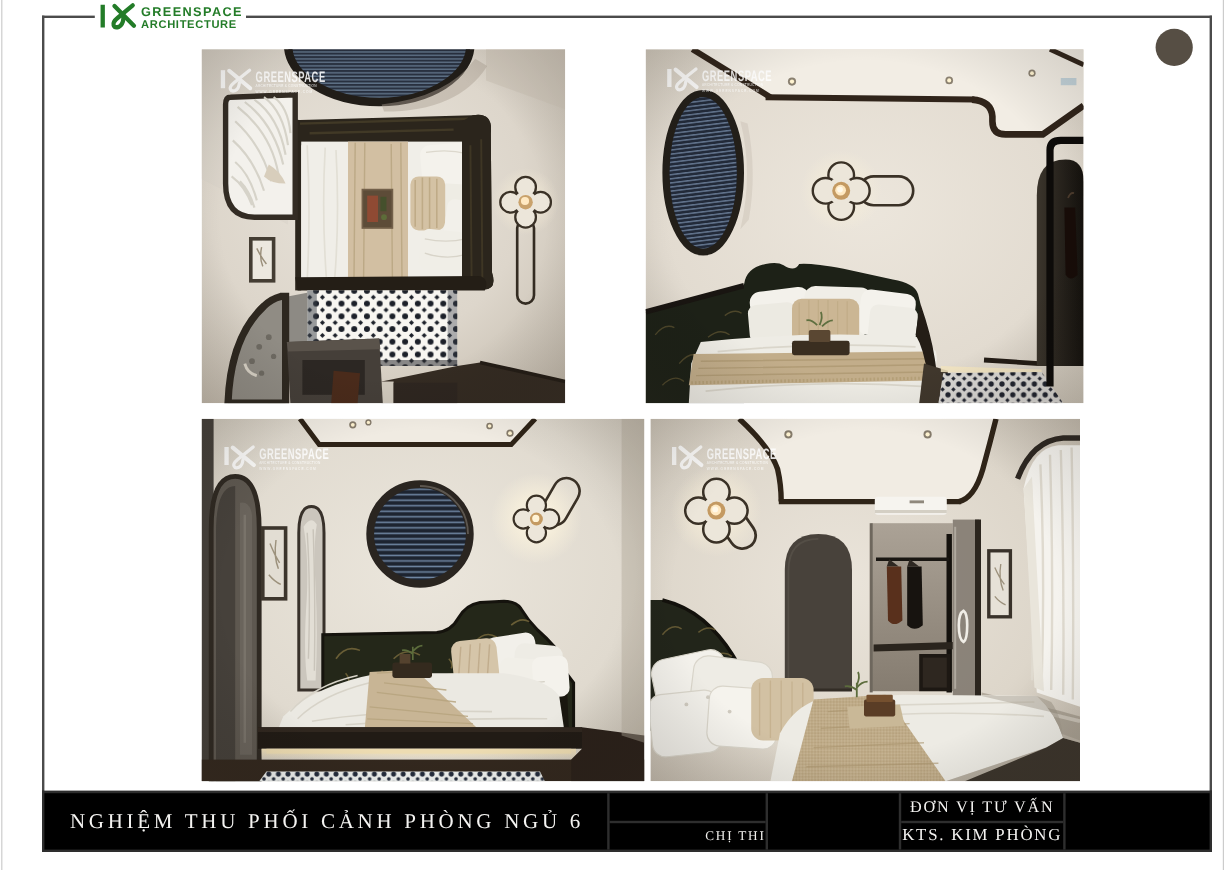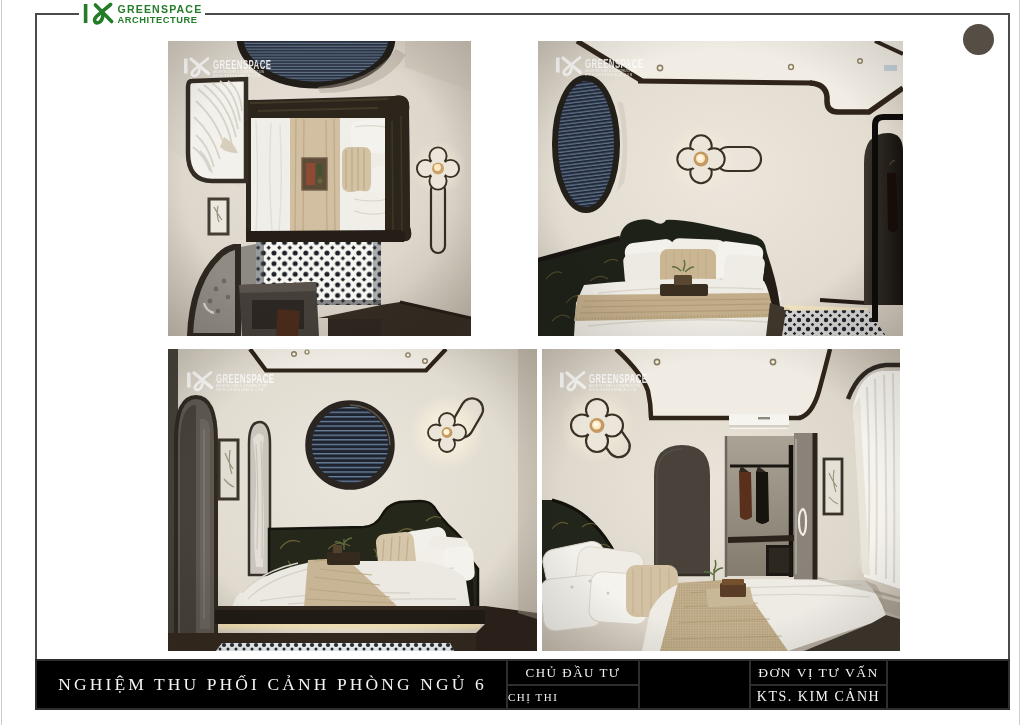--- a/index.html
+++ b/index.html
@@ -600,26 +600,25 @@
 <rect width="358" height="302" fill="url(#vg4)"></rect>
     </svg>
 </div>
 
 <div class="abs" style="left:35px;top:659px;width:975px;height:51px;background:#000000;border:2px solid #2e2e2e;box-sizing:border-box;">
 
   <div class="abs" style="left:0;top:0;width:471px;height:47px;line-height:47px;text-align:center;font-family:'Liberation Serif',serif;font-size:17.5px;letter-spacing:3.1px;color:#f5f4f2;white-space:nowrap;">NGHIỆM THU PHỐI CẢNH PHÒNG NGỦ 6</div>
 
   <div class="abs" style="left:469px;top:0;width:2px;height:47px;background:#2e2e2e;"></div>
 
-  <div class="abs" style="left:471px;top:0;width:130px;height:23px;line-height:24px;text-align:center;font-family:'Liberation Serif',serif;font-size:13px;letter-spacing:1.5px;color:#f5f4f2;">CHỦ ĐẦU TƯ</div>
   <div class="abs" style="left:471px;top:23px;width:130px;height:2px;background:#2e2e2e;"></div>
-  <div class="abs" style="left:471px;top:25px;width:130px;height:22px;line-height:22px;text-align:left;font-family:'Liberation Serif',serif;font-size:11px;letter-spacing:1.5px;color:#f0efec;">CHỊ THI</div>
+  <div class="abs" style="left:471px;top:25px;width:130px;height:22px;line-height:22px;text-align:right;font-family:'Liberation Serif',serif;font-size:11px;letter-spacing:1.5px;color:#f0efec;">CHỊ THI</div>
 
   <div class="abs" style="left:601px;top:0;width:2px;height:47px;background:#2e2e2e;"></div>
 
   <div class="abs" style="left:712px;top:0;width:2px;height:47px;background:#2e2e2e;"></div>
 
   <div class="abs" style="left:714px;top:0;width:135px;height:24px;line-height:24px;text-align:center;font-family:'Liberation Serif',serif;font-size:13.5px;letter-spacing:1.5px;color:#f5f4f2;">ĐƠN VỊ TƯ VẤN</div>
   <div class="abs" style="left:714px;top:23px;width:135px;height:2px;background:#2e2e2e;"></div>
-  <div class="abs" style="left:714px;top:25px;width:135px;height:22px;line-height:22px;text-align:center;font-family:'Liberation Serif',serif;font-size:14px;letter-spacing:1.5px;color:#f5f4f2;">KTS. KIM CẢNH</div>
+  <div class="abs" style="left:714px;top:25px;width:135px;height:22px;line-height:22px;text-align:center;font-family:'Liberation Serif',serif;font-size:14px;letter-spacing:1.5px;color:#f5f4f2;">KTS. KIM PHÒNG</div>
 
   <div class="abs" style="left:849px;top:0;width:2px;height:47px;background:#2e2e2e;"></div>
 </div>
 
 </body></html>

